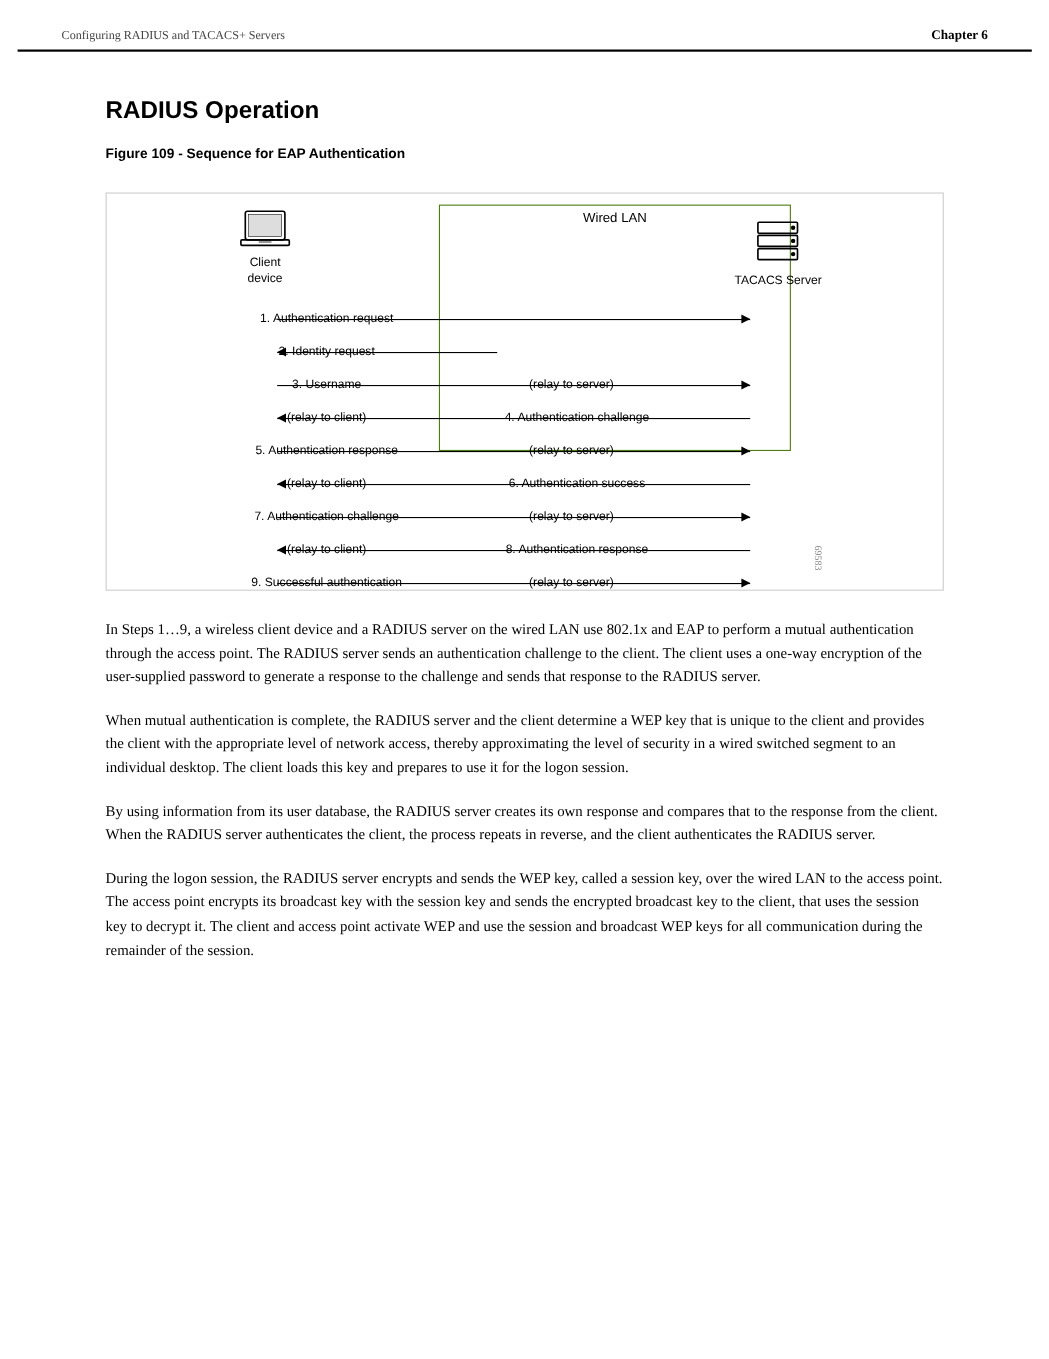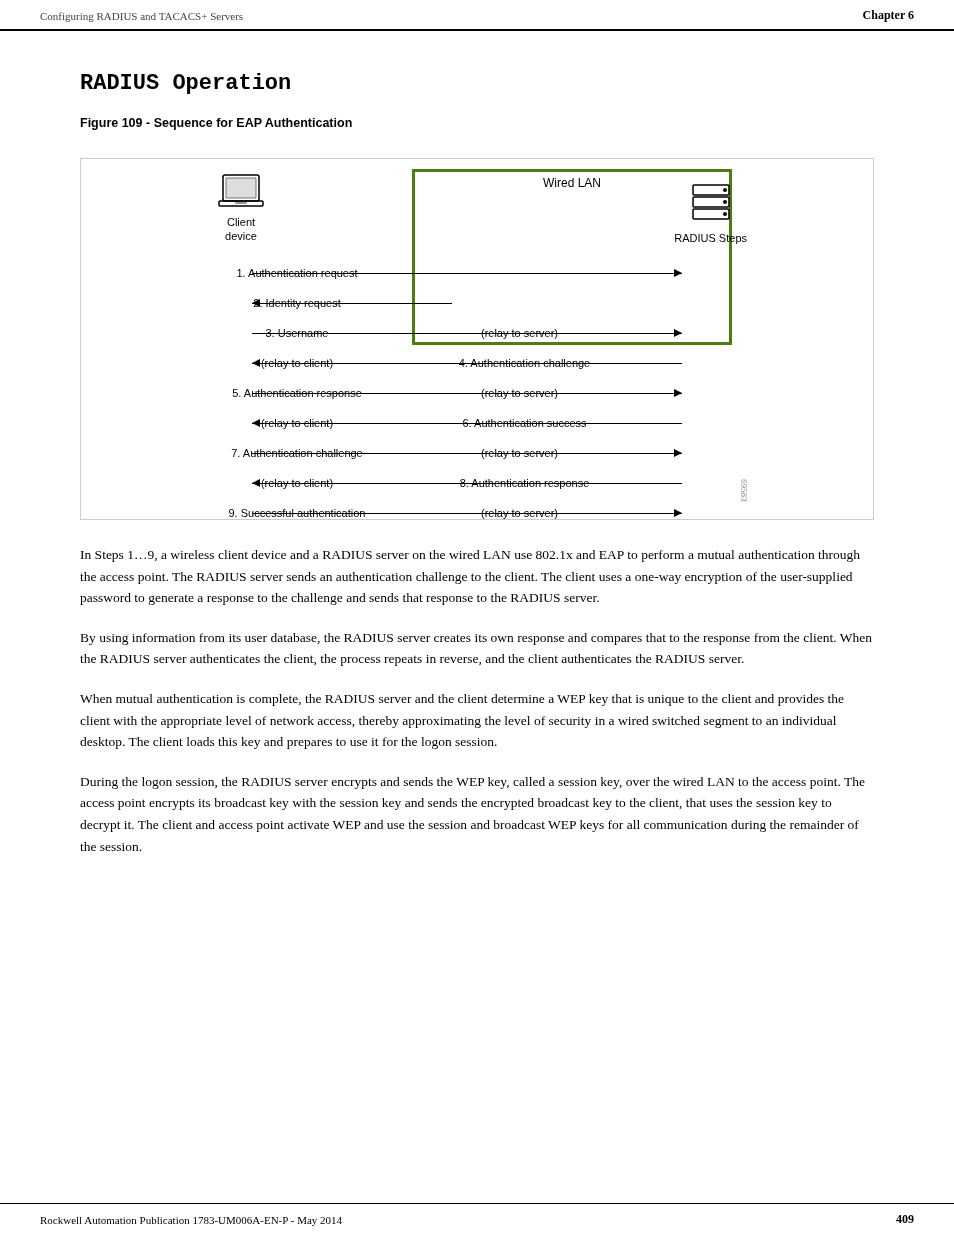--- a/index.html
+++ b/index.html
@@ -7,21 +7,21 @@
       font-family: Georgia, 'Times New Roman', serif;
       font-size: 14px;
       background: #ffffff;
       color: #000000;
       width: 954px;
       min-height: 1235px;
     }
     .page {
       width: 954px;
       min-height: 1235px;
-      padding: 0;
+      padding: 16px;
       position: relative;
     }
     .top-header {
       border-bottom: 2px solid #000;
       display: flex;
       justify-content: flex-end;
       align-items: center;
       padding: 8px 40px 6px 40px;
       font-size: 12px;
     }
@@ -33,21 +33,21 @@
     .top-header .chapter-label {
       font-weight: bold;
       font-size: 12px;
     }
     .content {
       padding: 30px 80px 60px 80px;
     }
     .section-title {
       font-size: 22px;
       font-weight: bold;
-      font-family: Liberation Mono, monospace;
+      font-family: Liberation Sans, sans-serif;
       margin-bottom: 20px;
       margin-top: 10px;
     }
     .body-text {
       font-size: 13.5px;
       line-height: 1.6;
       margin-bottom: 18px;
       font-family: Georgia, serif;
     }
     .figure-caption {
@@ -67,24 +67,24 @@
     .diagram-inner {
       position: relative;
       width: 560px;
       height: 340px;
       margin: 0 auto;
     }
     
     .wired-lan-box {
       position: absolute;
       top: 0;
-      left: 215px;
+      left: 202px;
       width: 320px;
-      height: 176px;
-      border: 3px solid #4d7c0f;
+      height: 224px;
+      border: 1px solid #4d7c0f;
       box-sizing: border-box;
     }
     .wired-lan-label {
       position: absolute;
       top: 4px;
       left: 50%;
       transform: translateX(-50%);
       font-size: 12px;
       font-family: Arial, sans-serif;
     }
@@ -237,21 +237,21 @@
 
         <div class="radius-icon">
           <svg class="server-svg" width="44" height="44" viewBox="0 0 44 44">
             <rect x="4" y="2" width="36" height="10" rx="1" fill="none" stroke="#000" stroke-width="1.5"></rect>
             <circle cx="36" cy="7" r="2" fill="#000"></circle>
             <rect x="4" y="14" width="36" height="10" rx="1" fill="none" stroke="#000" stroke-width="1.5"></rect>
             <circle cx="36" cy="19" r="2" fill="#000"></circle>
             <rect x="4" y="26" width="36" height="10" rx="1" fill="none" stroke="#000" stroke-width="1.5"></rect>
             <circle cx="36" cy="31" r="2" fill="#000"></circle>
           </svg>
-          <div class="device-label">RADIUS Steps</div>
+          <div class="device-label">TACACS Server</div>
         </div>
 
         <div class="seq-area">
 
           <div class="seq-row" style="top:0px; position:relative;">
             <span class="seq-label-left" style="left:5px; width:190px; text-align:center; font-size:11px; font-family:Arial,sans-serif;">1. Authentication request</span>
             <div class="seq-arrow-right" style="left:55px; width:430px;"></div>
           </div>
 
           <div class="seq-row" style="position:relative; margin-top:2px;">
@@ -301,23 +301,19 @@
             <div class="seq-arrow-right" style="left:55px; width:430px;"></div>
           </div>
         </div>
 
         <div class="fig-number">69583</div>
 
       </div>
     </div>
 
     <p class="body-text">In Steps 1…9, a wireless client device and a RADIUS server on the wired LAN use 802.1x and EAP to perform a mutual authentication through the access point. The RADIUS server sends an authentication challenge to the client. The client uses a one-way encryption of the user-supplied password to generate a response to the challenge and sends that response to the RADIUS server.</p>
+    <p class="body-text">When mutual authentication is complete, the RADIUS server and the client determine a WEP key that is unique to the client and provides the client with the appropriate level of network access, thereby approximating the level of security in a wired switched segment to an individual desktop. The client loads this key and prepares to use it for the logon session.</p>
     <p class="body-text">By using information from its user database, the RADIUS server creates its own response and compares that to the response from the client. When the RADIUS server authenticates the client, the process repeats in reverse, and the client authenticates the RADIUS server.</p>
-    <p class="body-text">When mutual authentication is complete, the RADIUS server and the client determine a WEP key that is unique to the client and provides the client with the appropriate level of network access, thereby approximating the level of security in a wired switched segment to an individual desktop. The client loads this key and prepares to use it for the logon session.</p>
     <p class="body-text">During the logon session, the RADIUS server encrypts and sends the WEP key, called a session key, over the wired LAN to the access point. The access point encrypts its broadcast key with the session key and sends the encrypted broadcast key to the client, that uses the session key to decrypt it. The client and access point activate WEP and use the session and broadcast WEP keys for all communication during the remainder of the session.</p>
 
   </div>
 
-  <div class="bottom-footer">
-    <span>Rockwell Automation Publication 1783-UM006A-EN-P - May 2014</span>
-    <span class="footer-page">409</span>
-  </div>
 </div>
 
 </body></html>

